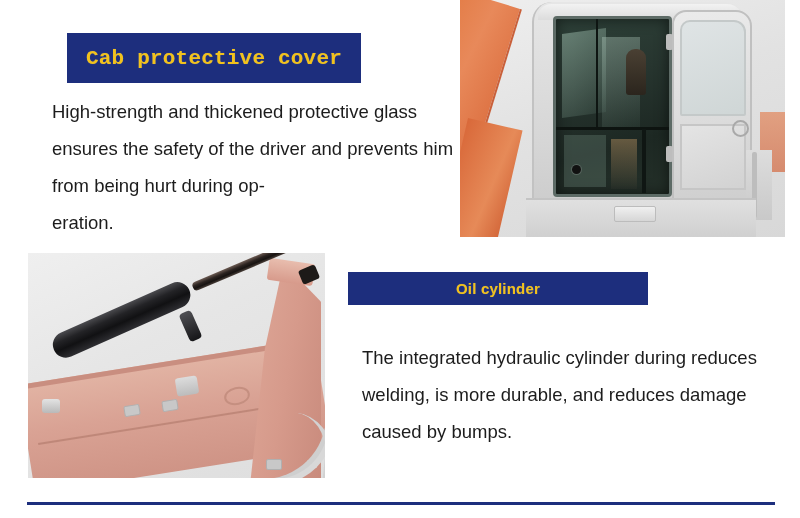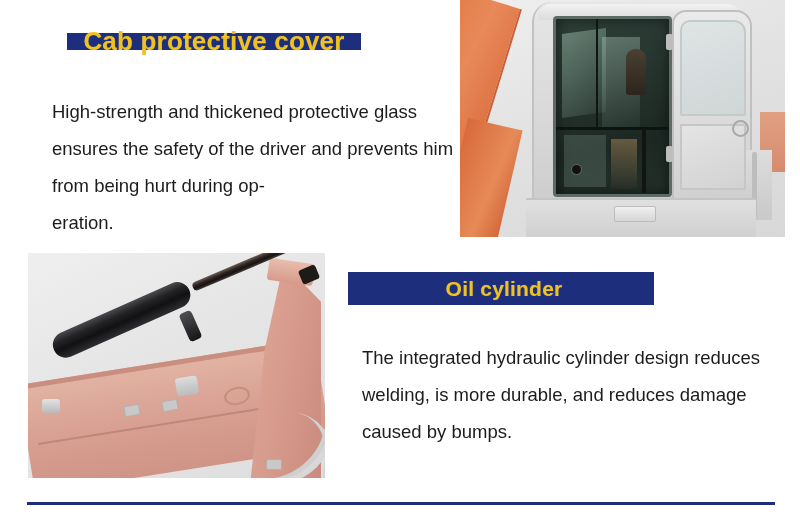--- a/index.html
+++ b/index.html
@@ -25,30 +25,30 @@
     display: flex;
     align-items: center;
     justify-content: center;
     letter-spacing: 0.2px;
     text-shadow: 0 0 1px rgba(255,255,255,0.25);
   }
   #cab-banner {
     left: 67px;
     top: 33px;
     width: 294px;
-    height: 17px;
-    font-size: 26px;
+    height: 50px;
+    font-size: 21px;
+    font-family: Liberation Mono, monospace;
   }
   #oil-banner {
     left: 348px;
     top: 272px;
     width: 300px;
     height: 33px;
-    font-size: 21px;
-    padding-left: 6px;
+    font-size: 15px;
   }
 
   
   .para {
     position: absolute;
     color: #1c1c1c;
     font-size: 18.5px;
     line-height: 37px;
     white-space: pre-line;
   }
@@ -451,15 +451,15 @@
     <div class="clamp" style="left:96px; top:152px; transform:rotate(-9deg);"></div>
     <div class="clamp" style="left:134px; top:147px; transform:rotate(-9deg);"></div>
     <div class="clamp" style="left:238px; top:206px;"></div>
   </div>
 </div>
 
 <div class="banner" id="oil-banner">
   <span>Oil cylinder</span>
 </div>
 
-<div class="para" id="oil-para">The integrated hydraulic cylinder design reduces welding, is more durable, and reduces damage caused by bumps.</div>
+<div class="para" id="oil-para">The integrated hydraulic cylinder during reduces welding, is more durable, and reduces damage caused by bumps.</div>
 
 <div id="divider"></div>
 
 </body></html>

